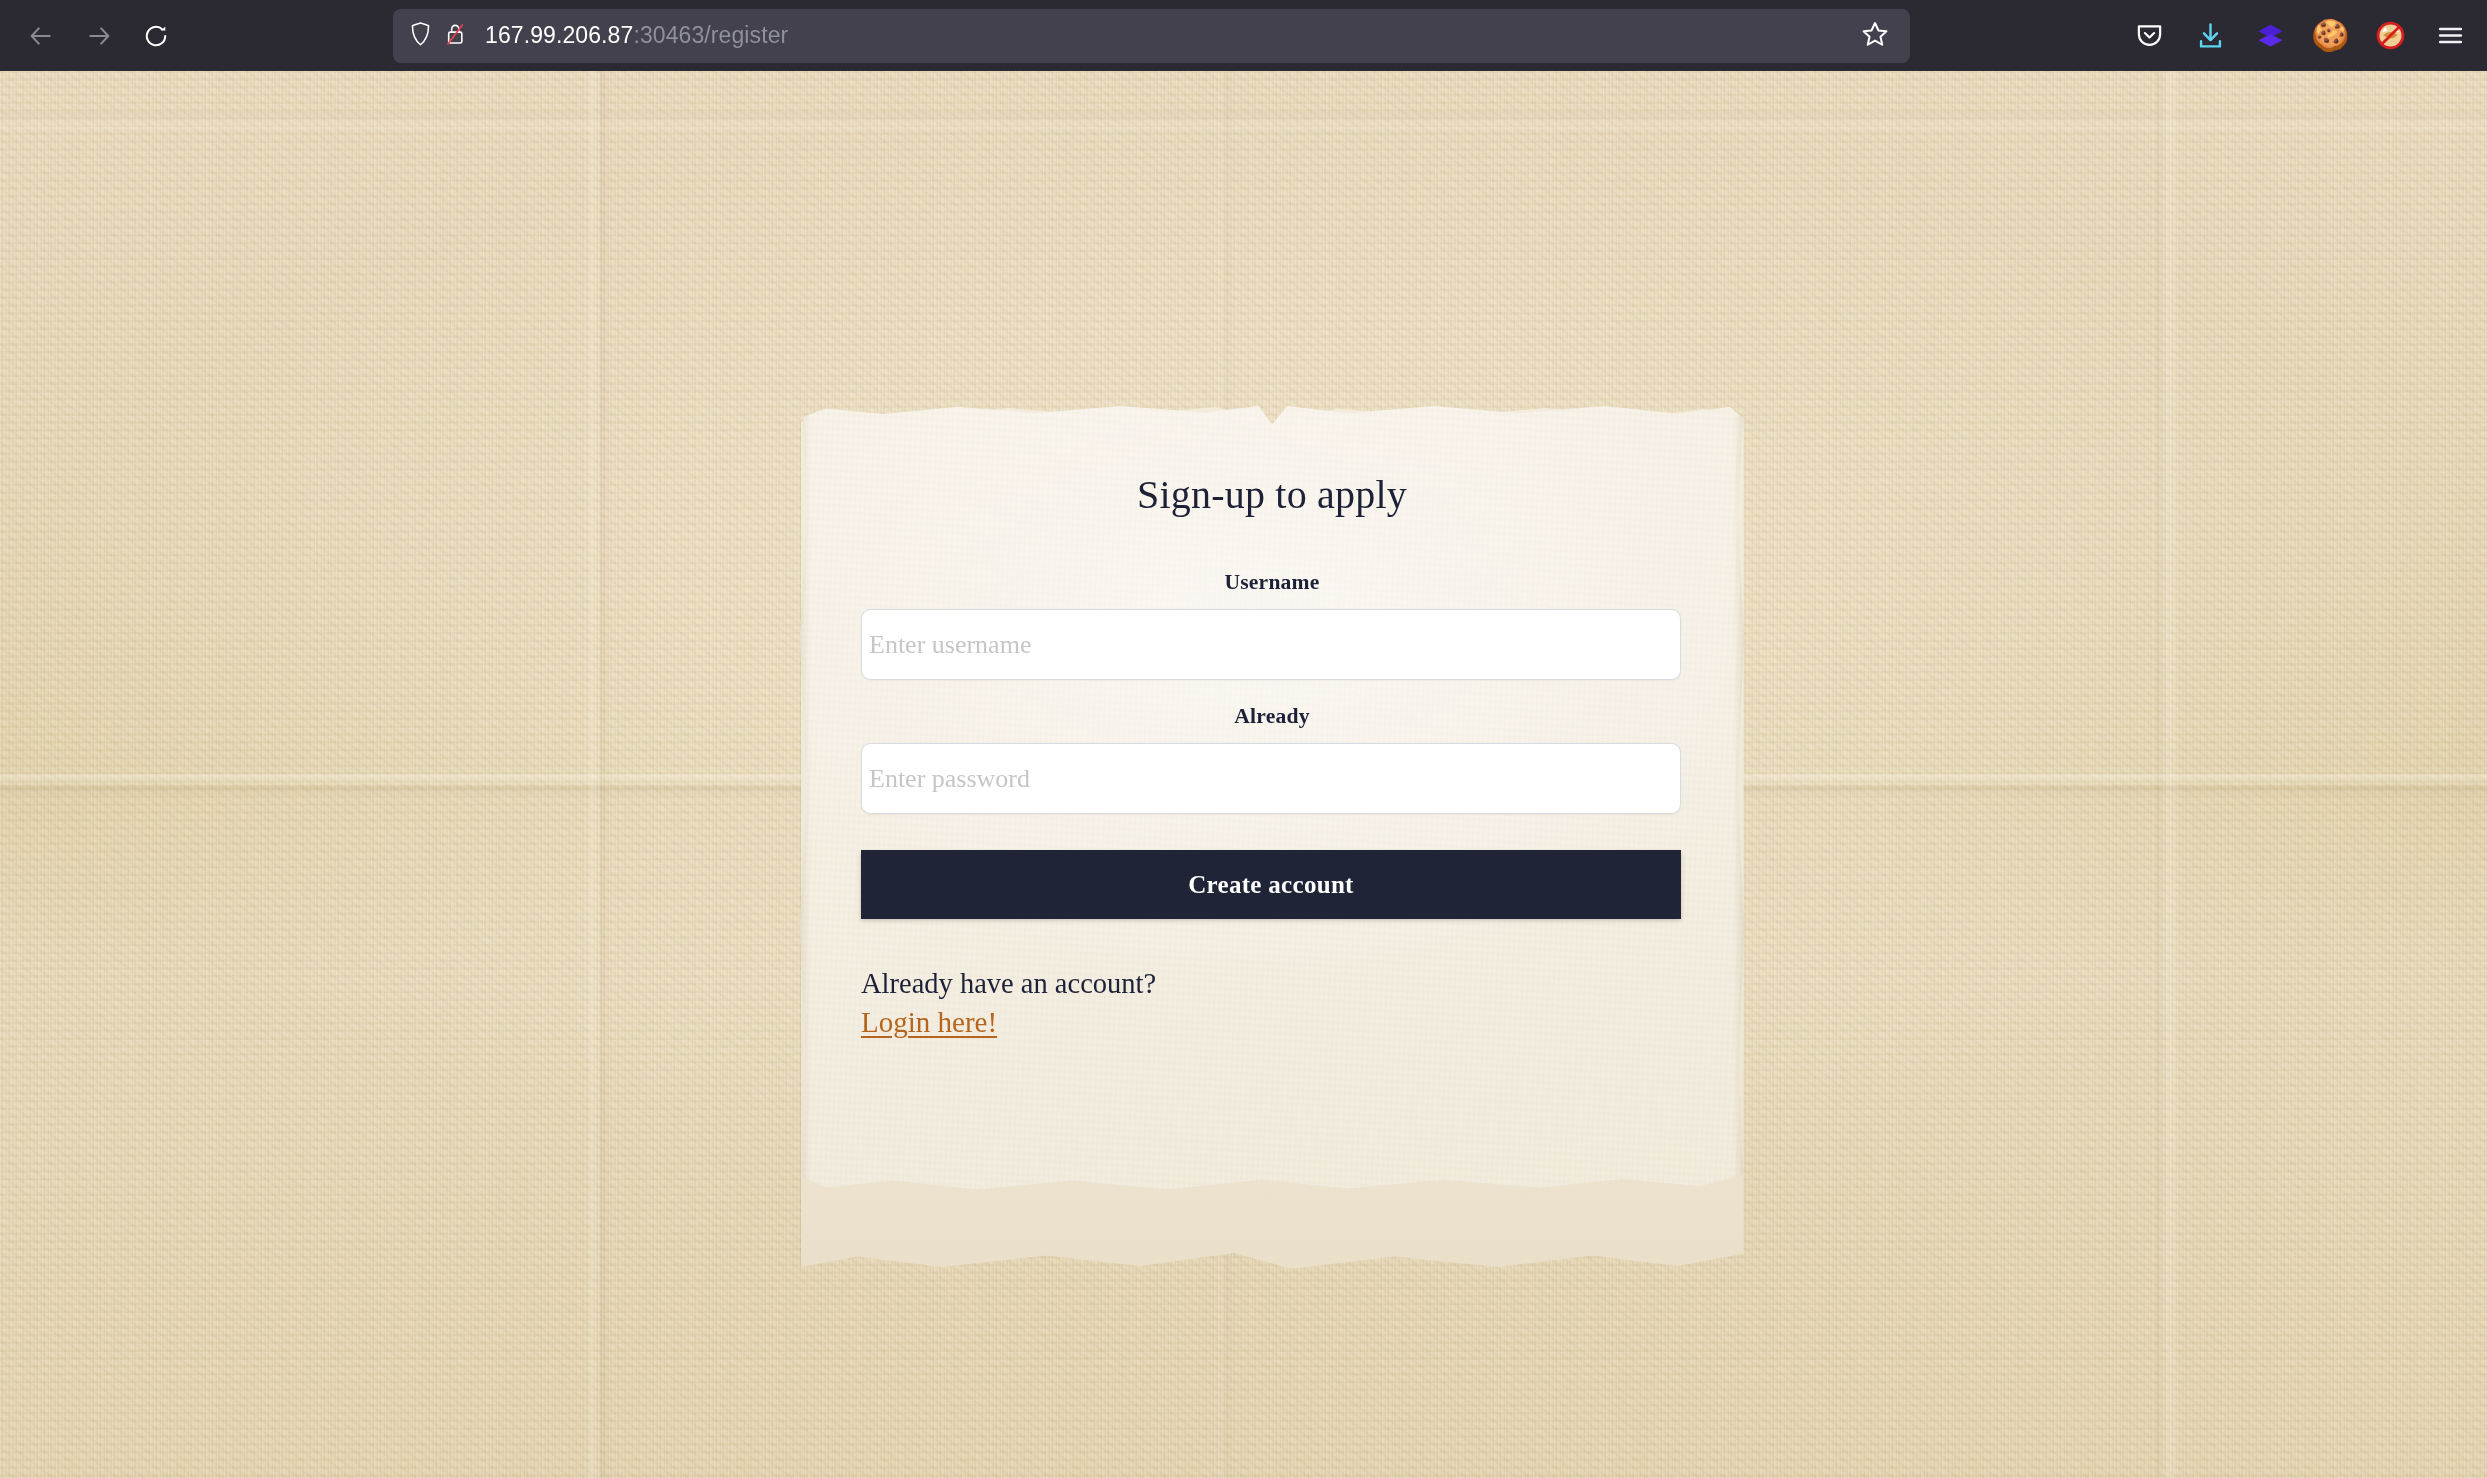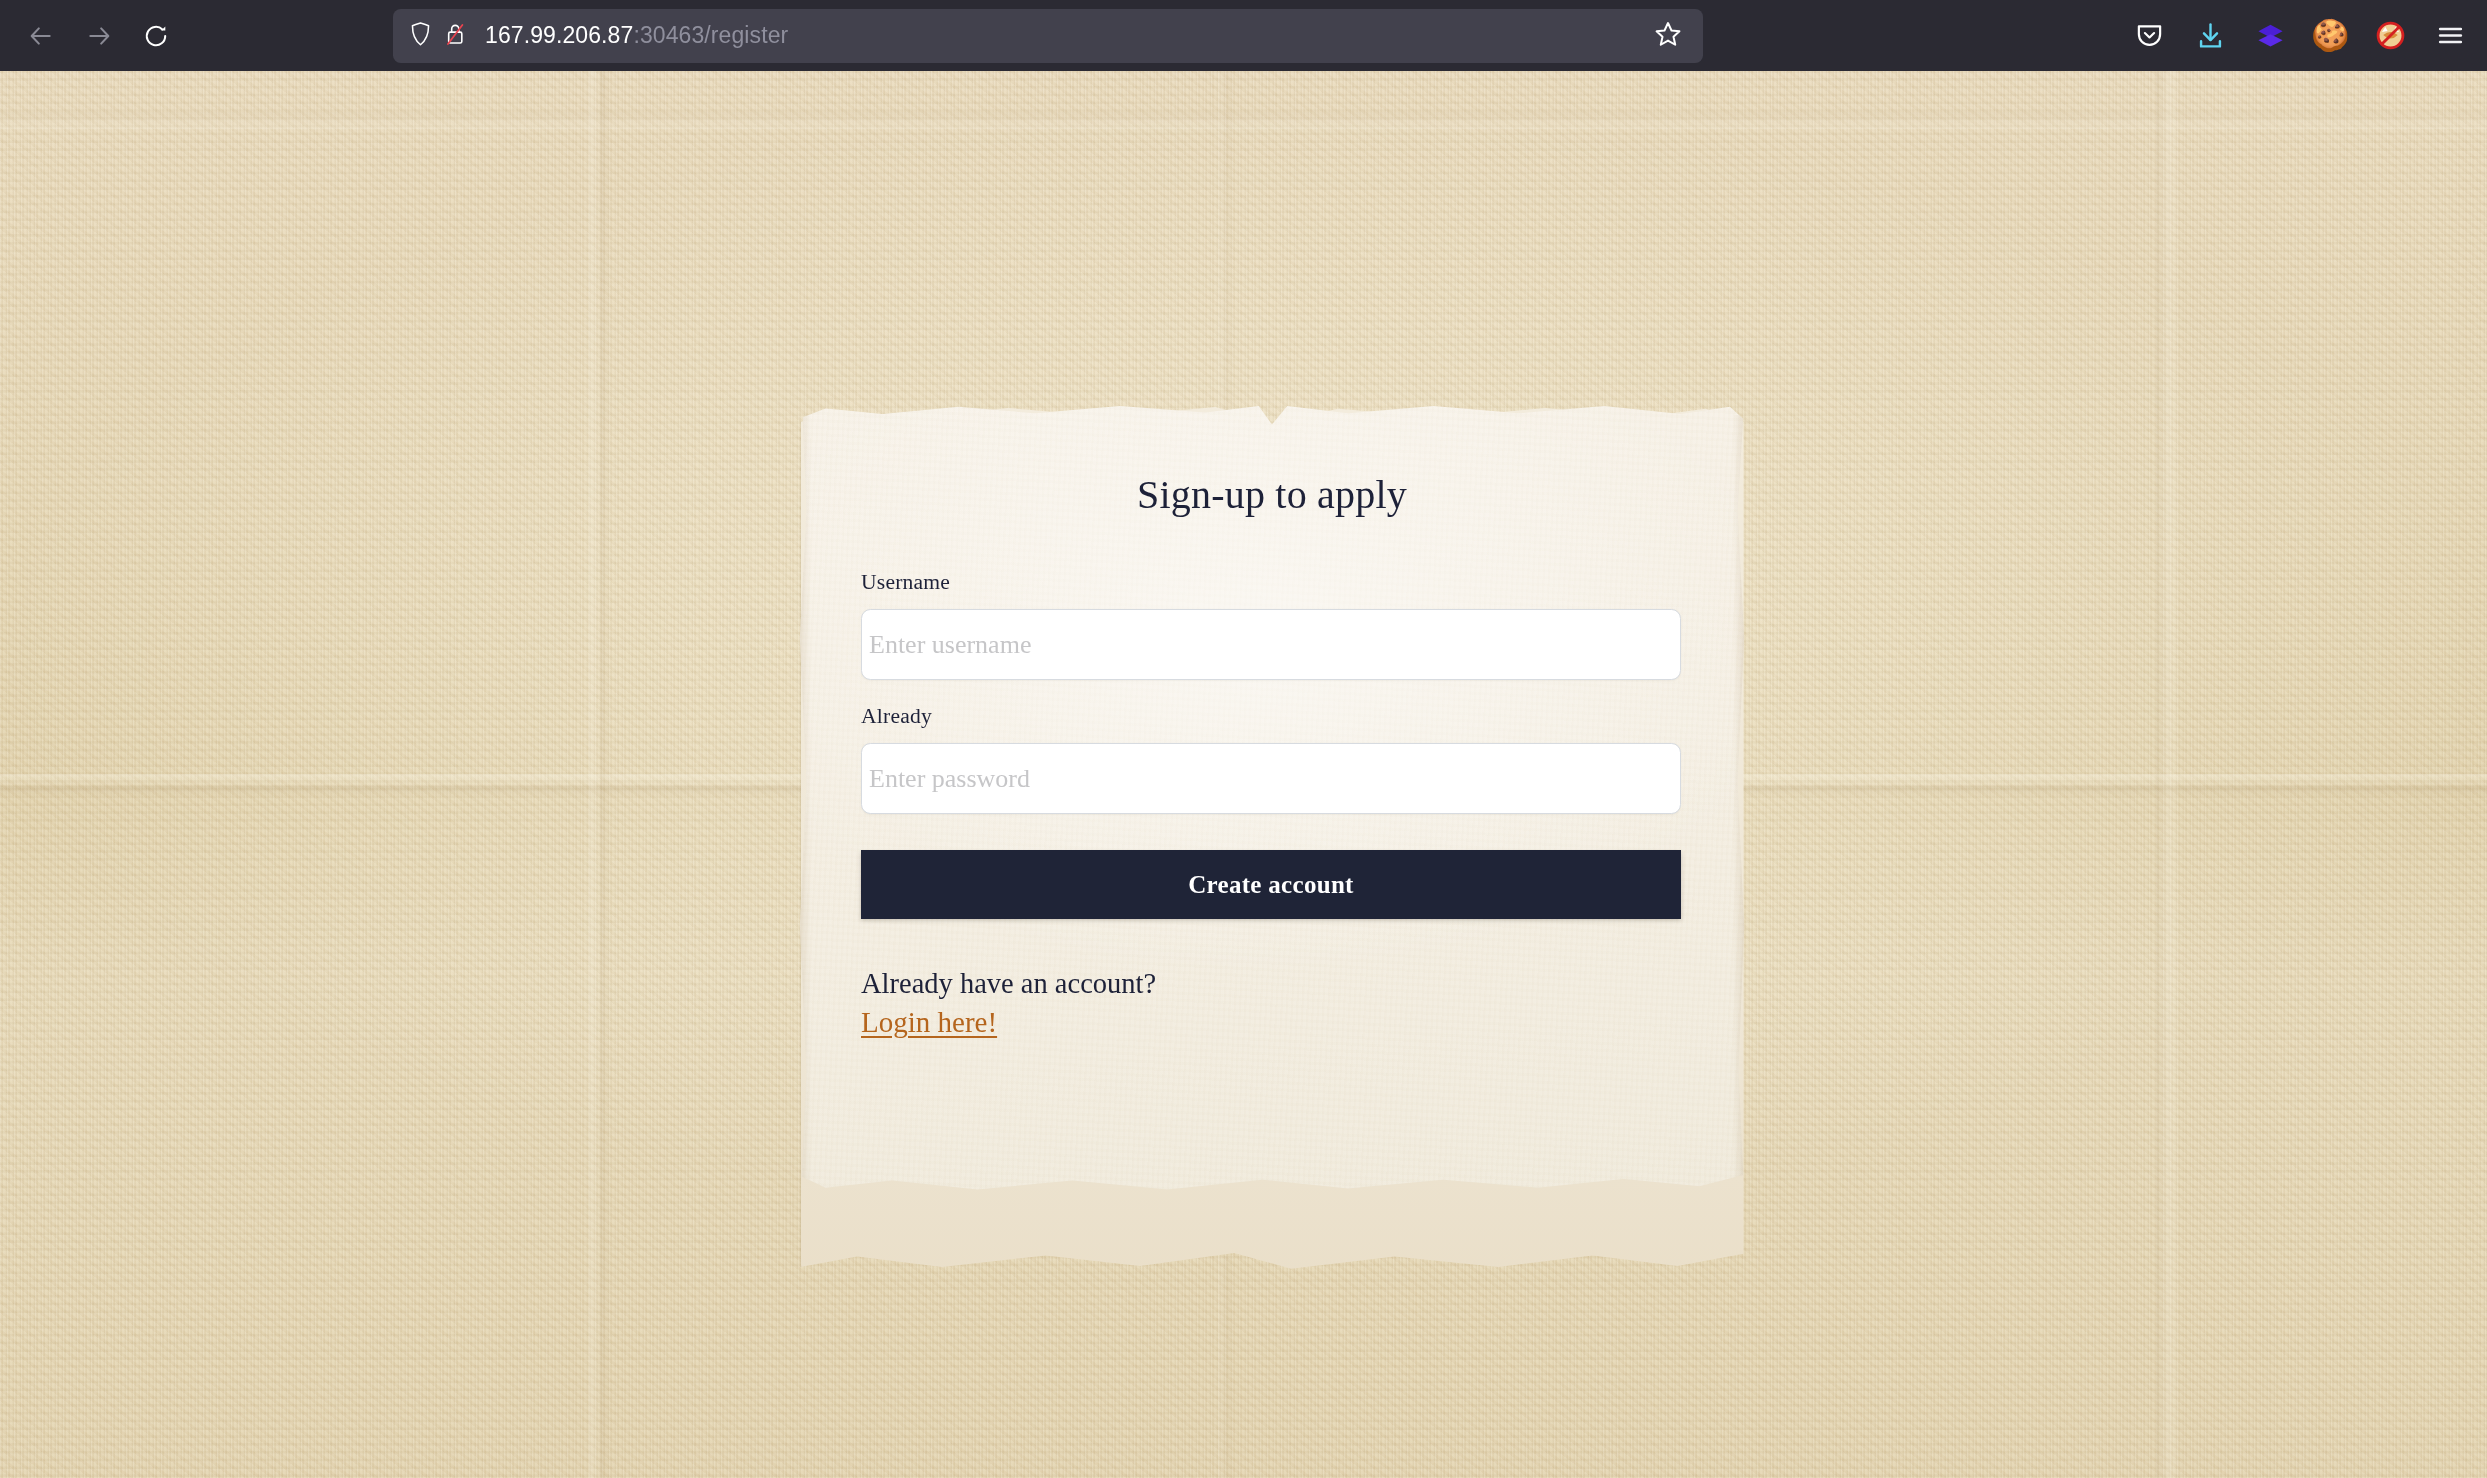--- a/index.html
+++ b/index.html
@@ -40,21 +40,21 @@
     justify-content: center;
     cursor: pointer;
   }
   .chrome-btn svg { display: block; }
 
   
   #urlbar {
     position: absolute;
     left: 393px;
     top: 8.6px;
-    width: 1310px;
+    width: 1517px;
     height: 54px;
     background: #42414d;
     border-radius: 7.8px;
     display: flex;
     align-items: center;
     padding: 0 8.6px 0 15.5px;
   }
   #urlbar-icons {
     display: flex;
     align-items: center;
@@ -255,24 +255,25 @@
     margin-bottom: 52px;
     letter-spacing: 0.2px;
   }
 
   .field-group { margin-bottom: 24px; }
 
   .field-label {
     display: block;
     font-family: "Liberation Serif", serif;
     font-size: 21.6px;
-    font-weight: 400;
+    font-weight: 700;
     color: #1d2138;
     margin-bottom: 14px;
     letter-spacing: 0.2px;
+    text-align: center;
   }
 
   .field-input {
     display: block;
     width: 820px;
     height: 71px;
     background: #ffffff;
     border: 0.9px solid #d7dbe0;
     border-radius: 9.5px;
     padding: 0 7px;

